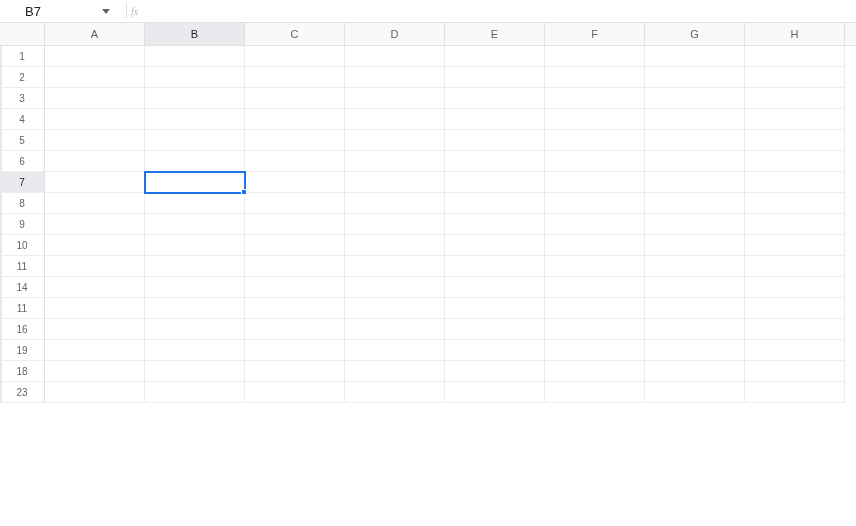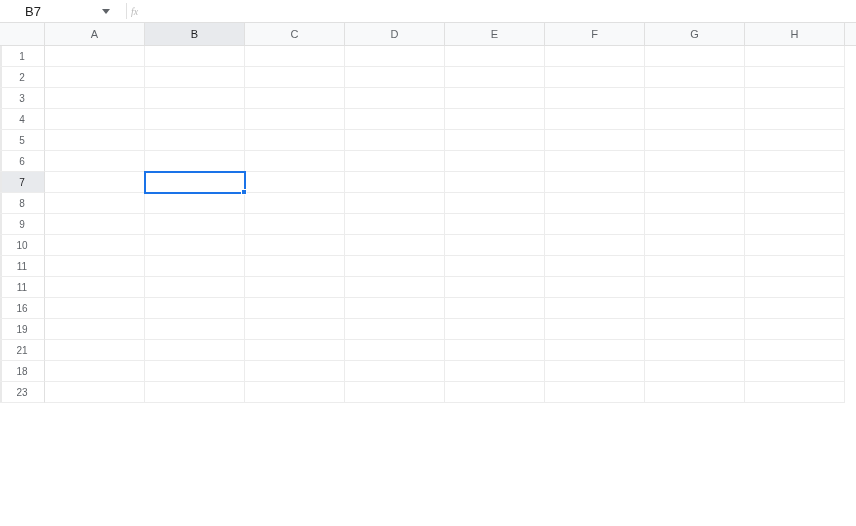--- a/index.html
+++ b/index.html
@@ -292,20 +292,31 @@
         <div class="cell"></div>
         <div class="cell"></div>
         <div class="cell"></div>
         <div class="cell"></div>
         <div class="cell"></div>
         <div class="cell"></div>
         <div class="cell"></div>
         <div class="cell"></div>
       </div>
       <div class="row">
+        <div class="row-header">14</div>
+        <div class="cell"></div>
+        <div class="cell"></div>
+        <div class="cell"></div>
+        <div class="cell"></div>
+        <div class="cell"></div>
+        <div class="cell"></div>
+        <div class="cell"></div>
+        <div class="cell"></div>
+      </div>
+      <div class="row">
         <div class="row-header">11</div>
         <div class="cell"></div>
         <div class="cell"></div>
         <div class="cell"></div>
         <div class="cell"></div>
         <div class="cell"></div>
         <div class="cell"></div>
         <div class="cell"></div>
         <div class="cell"></div>
       </div>
@@ -315,31 +326,20 @@
         <div class="cell"></div>
         <div class="cell"></div>
         <div class="cell"></div>
         <div class="cell"></div>
         <div class="cell"></div>
         <div class="cell"></div>
         <div class="cell"></div>
       </div>
       <div class="row">
         <div class="row-header">19</div>
-        <div class="cell"></div>
-        <div class="cell"></div>
-        <div class="cell"></div>
-        <div class="cell"></div>
-        <div class="cell"></div>
-        <div class="cell"></div>
-        <div class="cell"></div>
-        <div class="cell"></div>
-      </div>
-      <div class="row">
-        <div class="row-header">21</div>
         <div class="cell"></div>
         <div class="cell"></div>
         <div class="cell"></div>
         <div class="cell"></div>
         <div class="cell"></div>
         <div class="cell"></div>
         <div class="cell"></div>
         <div class="cell"></div>
       </div>
       <div class="row">

